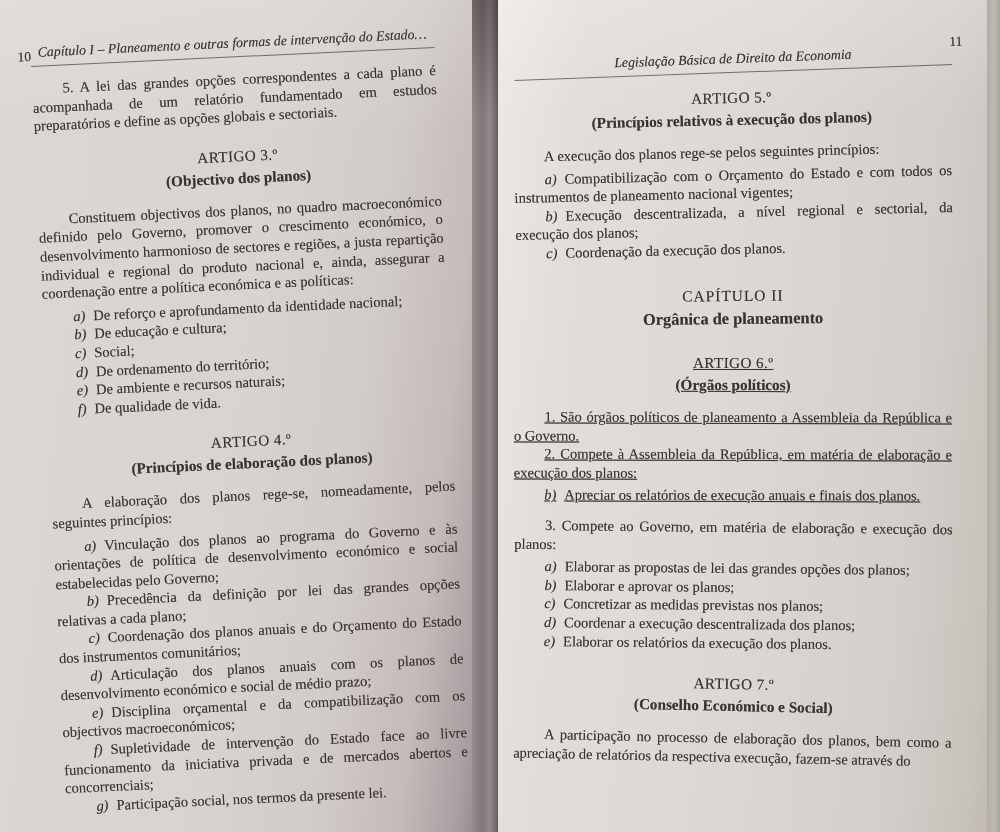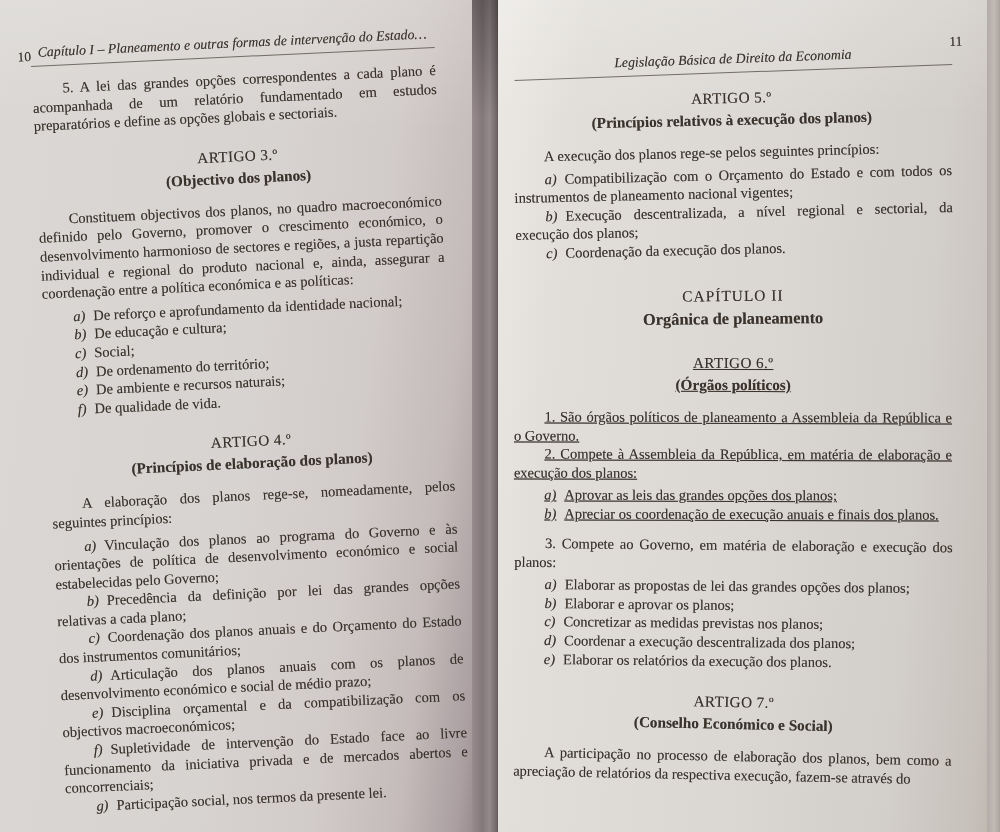--- a/index.html
+++ b/index.html
@@ -159,22 +159,21 @@
     </div>
 
     <div class="blk-d">
       <div class="art mt24">
         <div class="art-title">ARTIGO 6.º</div>
         <div class="art-sub">(Órgãos políticos)</div>
       </div>
       <p class="ind mt13">1. São órgãos políticos de planeamento a Assembleia da República e o Governo.</p>
       <p class="ind">2. Compete à Assembleia da República, em matéria de elaboração e execução dos planos:</p>
       <div class="mt4">
-        <p class="item"><span class="ltr">a)</span><span>Aprovar as leis das grandes opções dos planos;</span></p>
-        <p class="item"><span class="ltr">b)</span><span>Apreciar os coordenação de execução anuais e finais dos planos.</span></p>
+        <p class="item"><span class="ltr">b)</span><span>Apreciar os relatórios de execução anuais e finais dos planos.</span></p>
       </div>
     </div>
 
     <div class="blk-e">
       <p class="ind mt13">3. Compete ao Governo, em matéria de elaboração e execução dos planos:</p>
       <div class="mt4">
         <p class="item"><span class="ltr">a)</span><span>Elaborar as propostas de lei das grandes opções dos planos;</span></p>
         <p class="item"><span class="ltr">b)</span><span>Elaborar e aprovar os planos;</span></p>
         <p class="item"><span class="ltr">c)</span><span>Concretizar as medidas previstas nos planos;</span></p>
         <p class="item"><span class="ltr">d)</span><span>Coordenar a execução descentralizada dos planos;</span></p>

